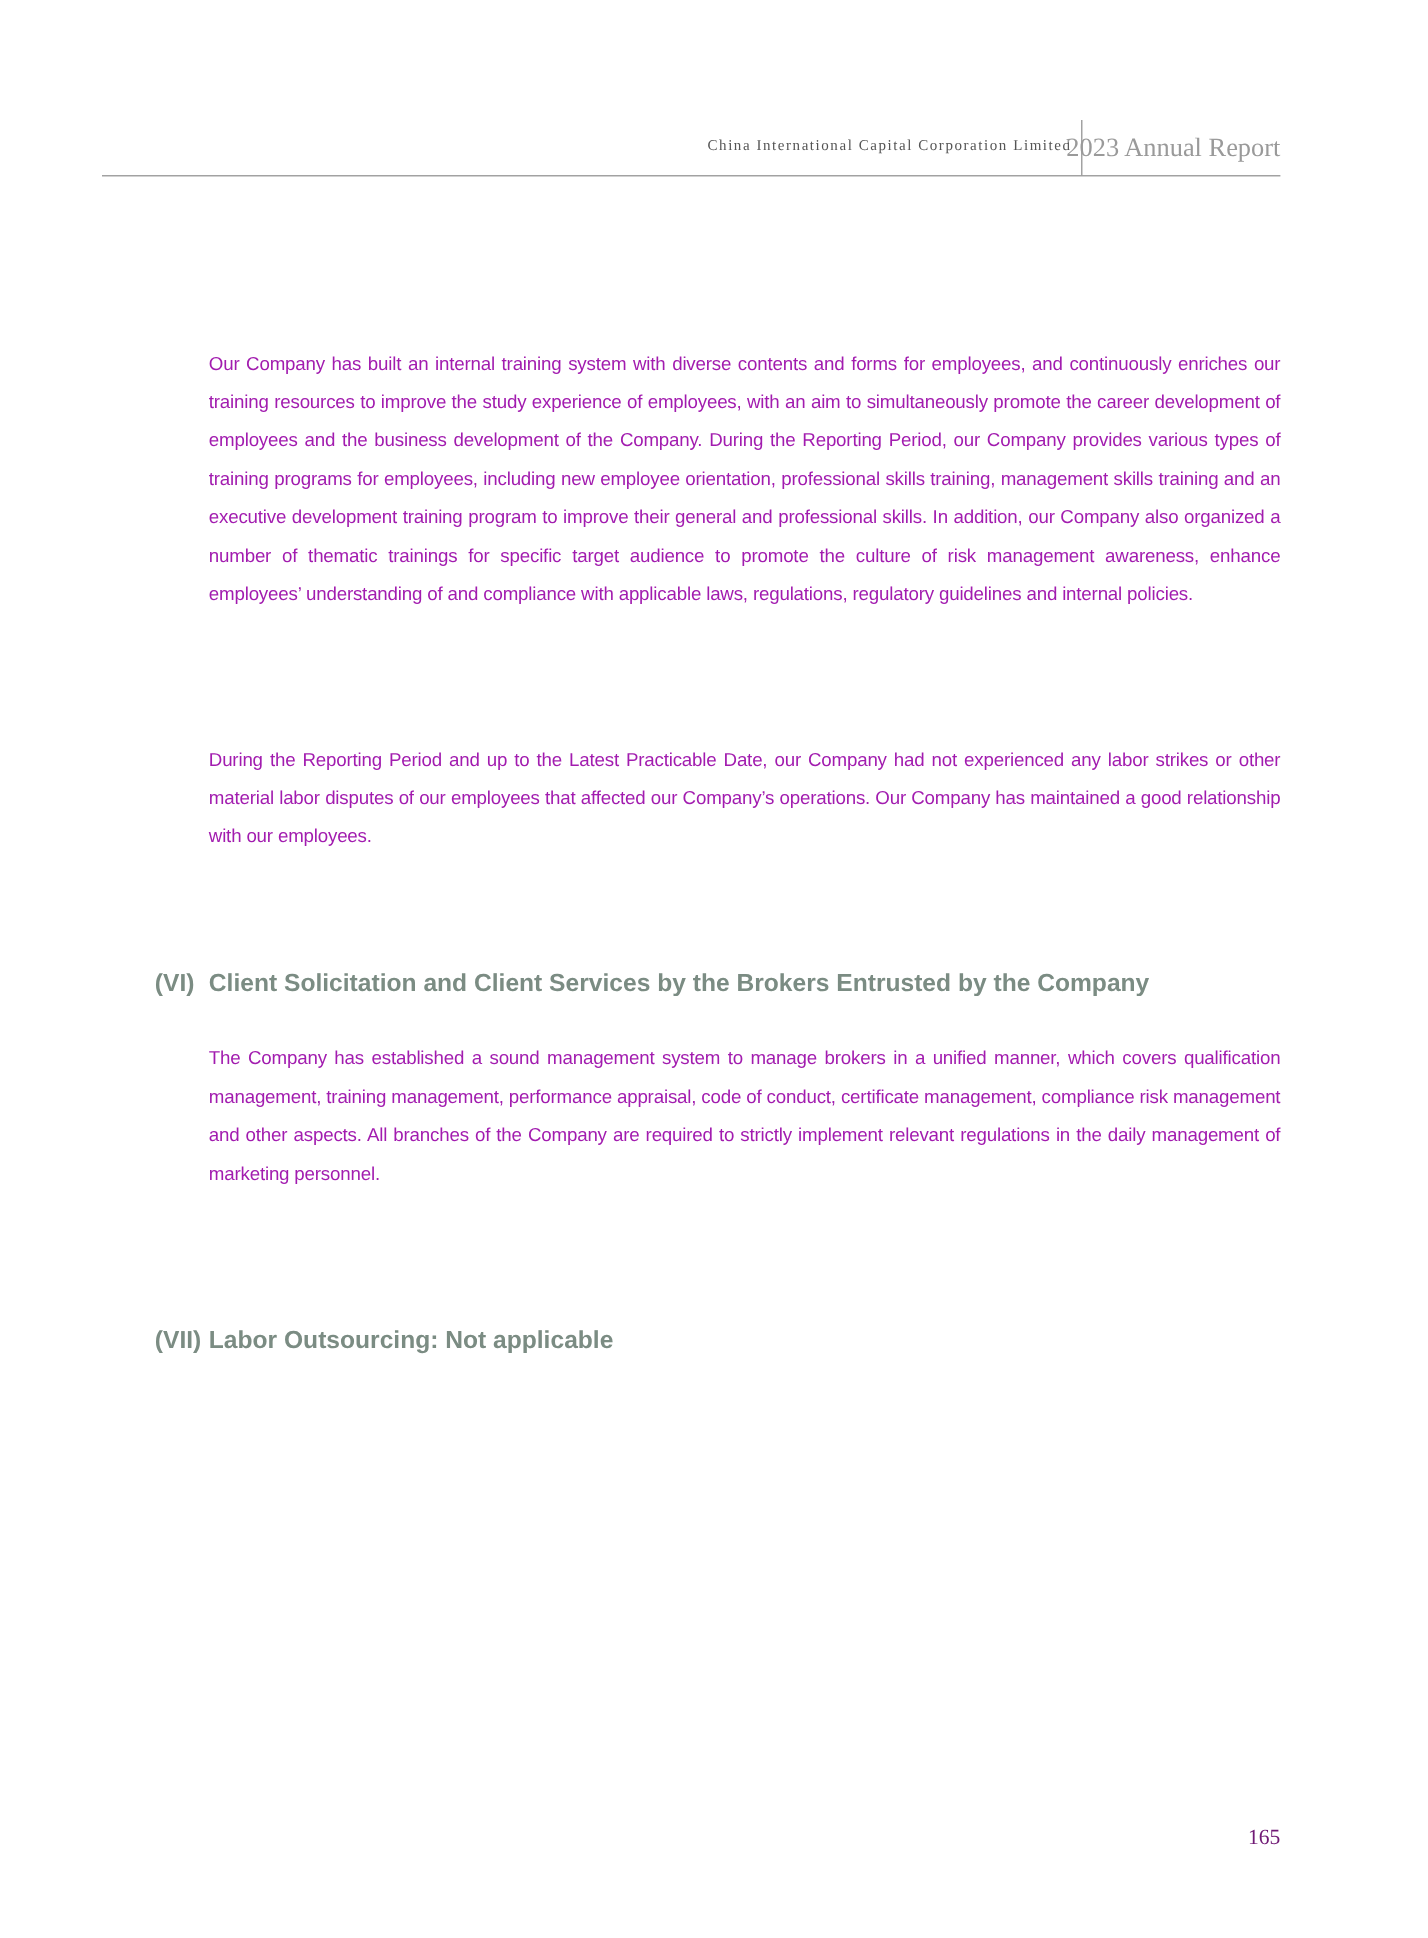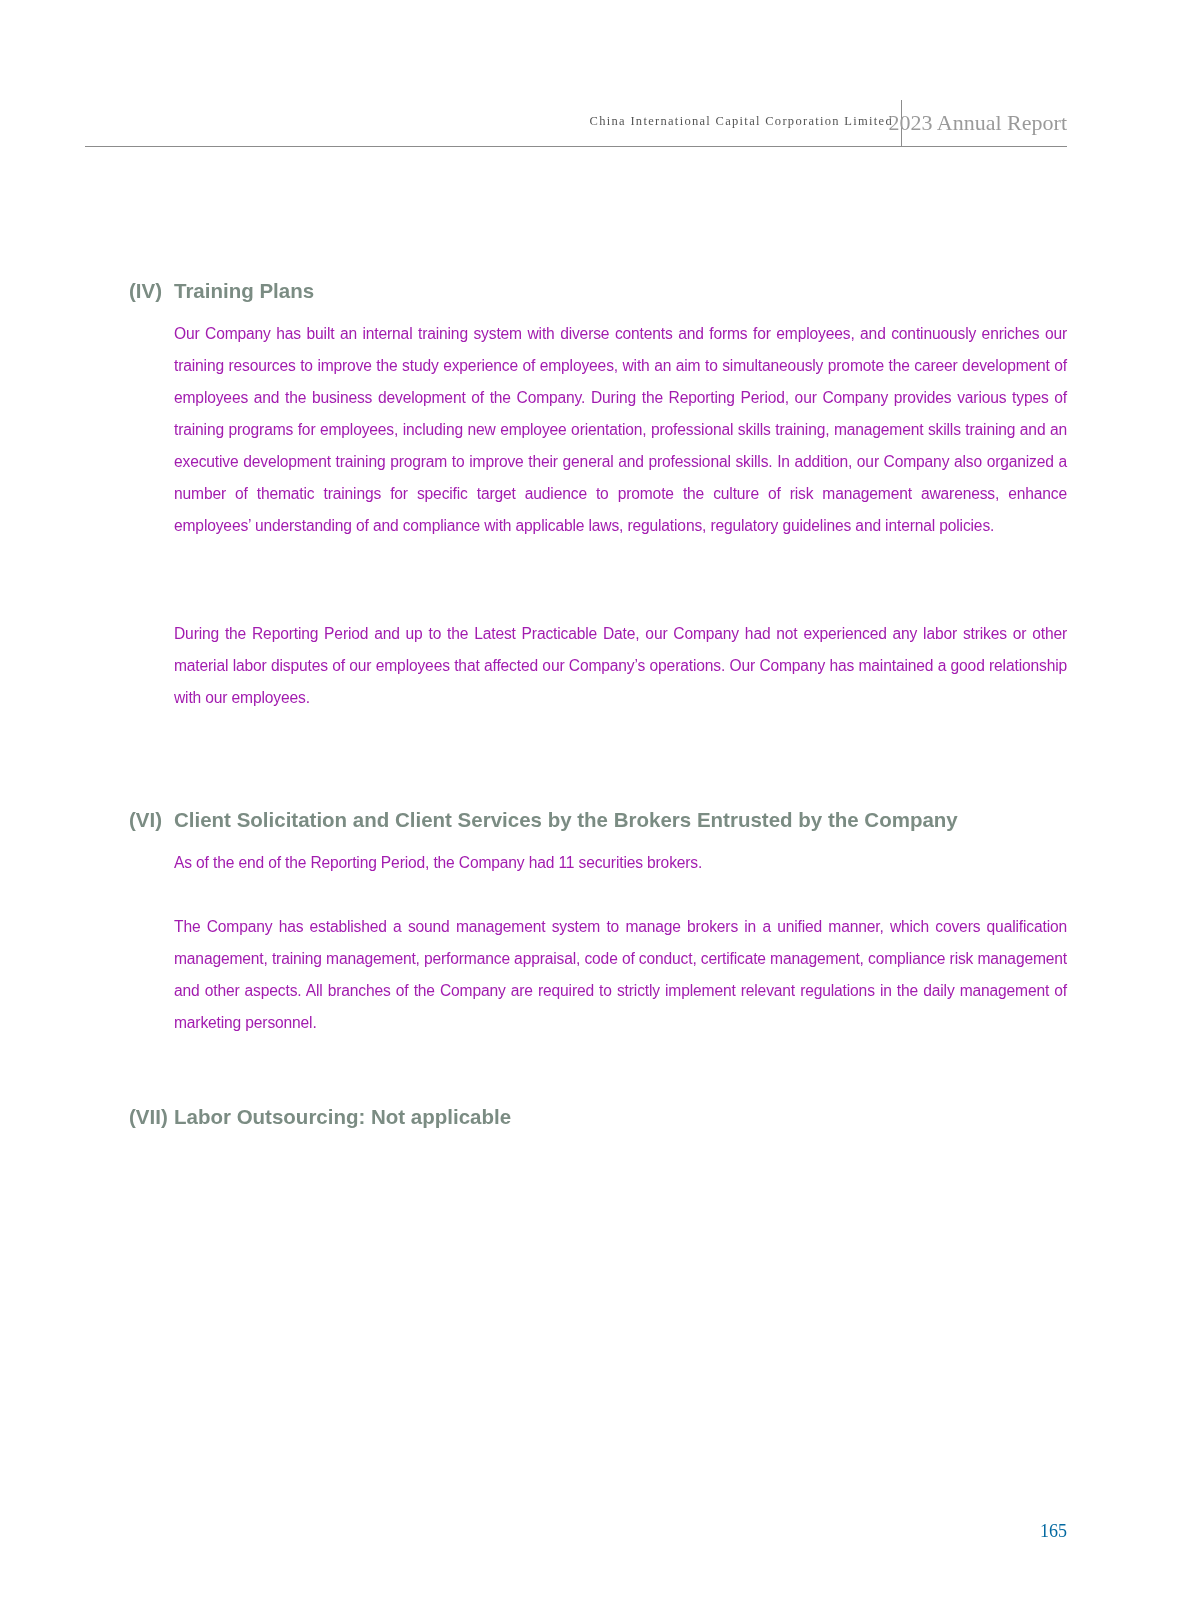--- a/index.html
+++ b/index.html
@@ -32,48 +32,44 @@
     margin-left: 45px; width: 893px;
     font-family: "Liberation Sans", "DejaVu Sans", sans-serif;
     font-size: 15.6px; color: #a21caf; line-height: 32px;
     text-align: justify; letter-spacing: -0.15px;
   }
   .para.first { margin-top: 12px; }
   .para.gap { margin-top: 32px; }
   .page-number {
     position: absolute; right: 123px; top: 1521px;
     font-family: "Liberation Serif", "DejaVu Serif", serif;
-    font-size: 18px; color: #0369a1;
+    font-size: 18px; color: #701a75;
   }
 </style>
 </head>
 <body>
 
 <div class="header">
   <span class="company">China International Capital Corporation Limited</span>
   <span class="divider"></span>
   <span class="report">2023 Annual Report</span>
 </div>
 
 <div class="section" style="top:276px;">
-  <div class="heading">
-    <span class="num">(IV)</span><span>Training Plans</span>
-  </div>
   <p class="para first">Our Company has built an internal training system with diverse contents and forms for employees, and continuously enriches our training resources to improve the study experience of employees, with an aim to simultaneously promote the career development of employees and the business development of the Company. During the Reporting Period, our Company provides various types of training programs for employees, including new employee orientation, professional skills training, management skills training and an executive development training program to improve their general and professional skills. In addition, our Company also organized a number of thematic trainings for specific target audience to promote the culture of risk management awareness, enhance employees’ understanding of and compliance with applicable laws, regulations, regulatory guidelines and internal policies.</p>
 </div>
 
 <div class="section" style="top:606px;">
   <p class="para first">During the Reporting Period and up to the Latest Practicable Date, our Company had not experienced any labor strikes or other material labor disputes of our employees that affected our Company’s operations. Our Company has maintained a good relationship with our employees.</p>
 </div>
 
 <div class="section" style="top:777px;margin-top:28px;">
   <div class="heading">
     <span class="num">(VI)</span><span>Client Solicitation and Client Services by the Brokers Entrusted by the Company</span>
   </div>
-  <p class="para first">As of the end of the Reporting Period, the Company had 11 securities brokers.</p>
   <p class="para gap">The Company has established a sound management system to manage brokers in a unified manner, which covers qualification management, training management, performance appraisal, code of conduct, certificate management, compliance risk management and other aspects. All branches of the Company are required to strictly implement relevant regulations in the daily management of marketing personnel.</p>
 </div>
 
 <div class="section" style="top:1102px;">
   <div class="heading">
     <span class="num">(VII)</span><span>Labor Outsourcing: Not applicable</span>
   </div>
 </div>
 
 <div class="page-number">165</div>

